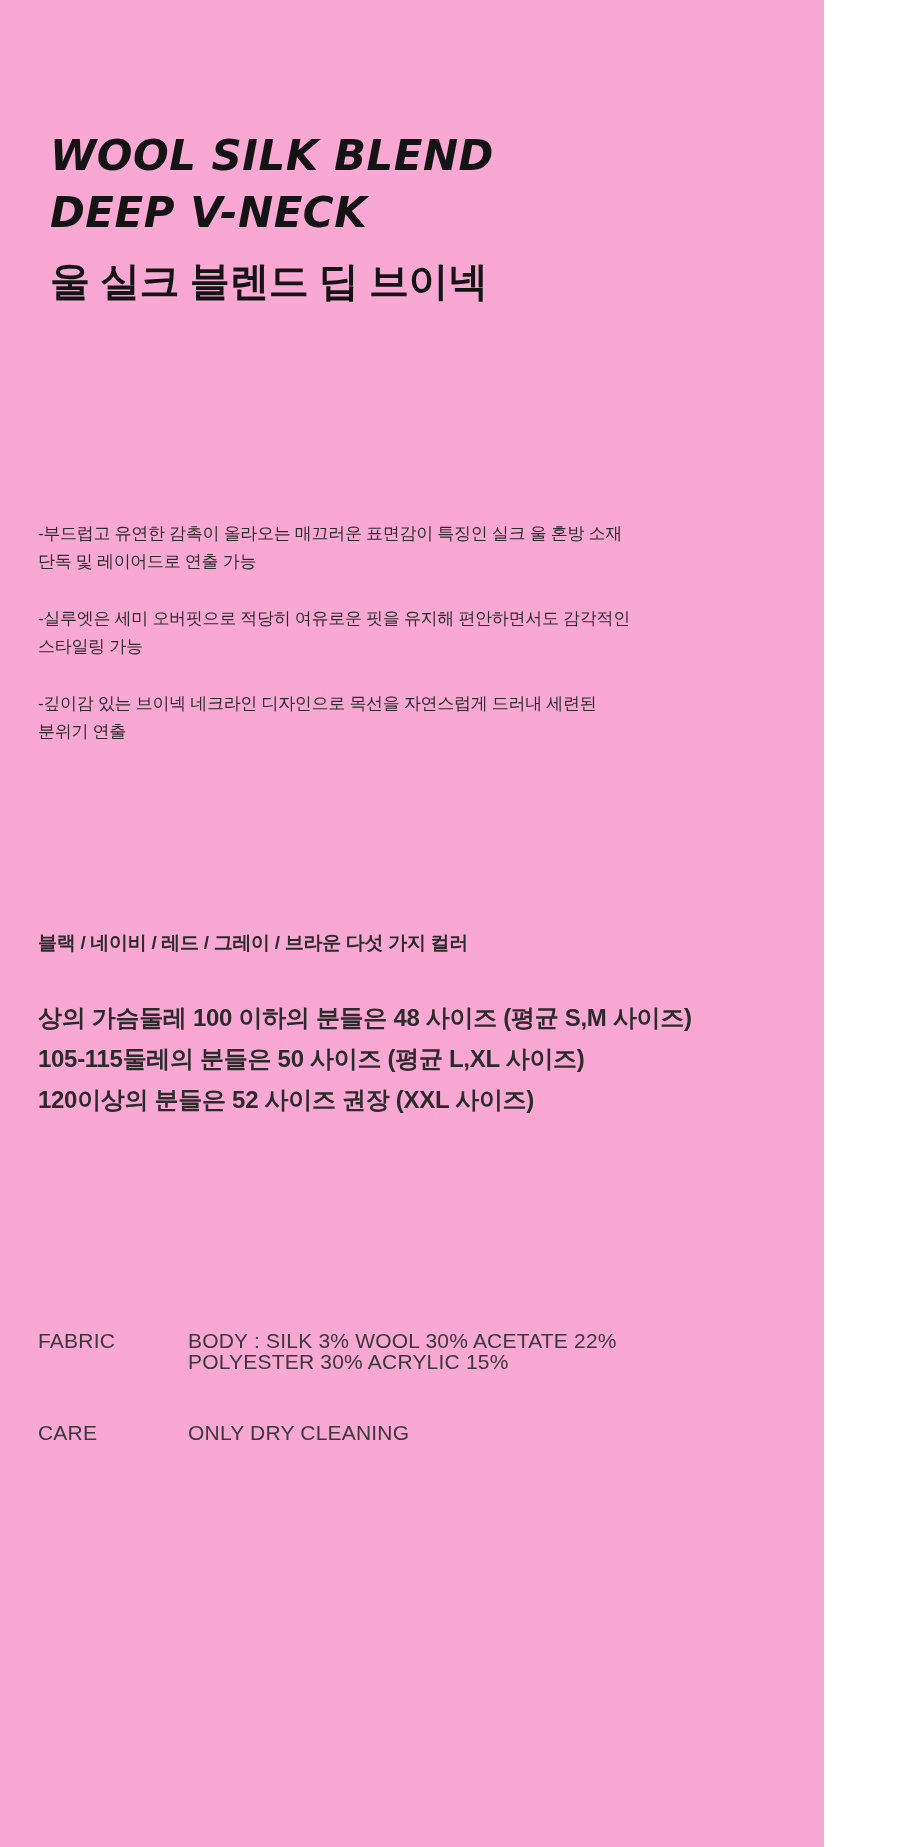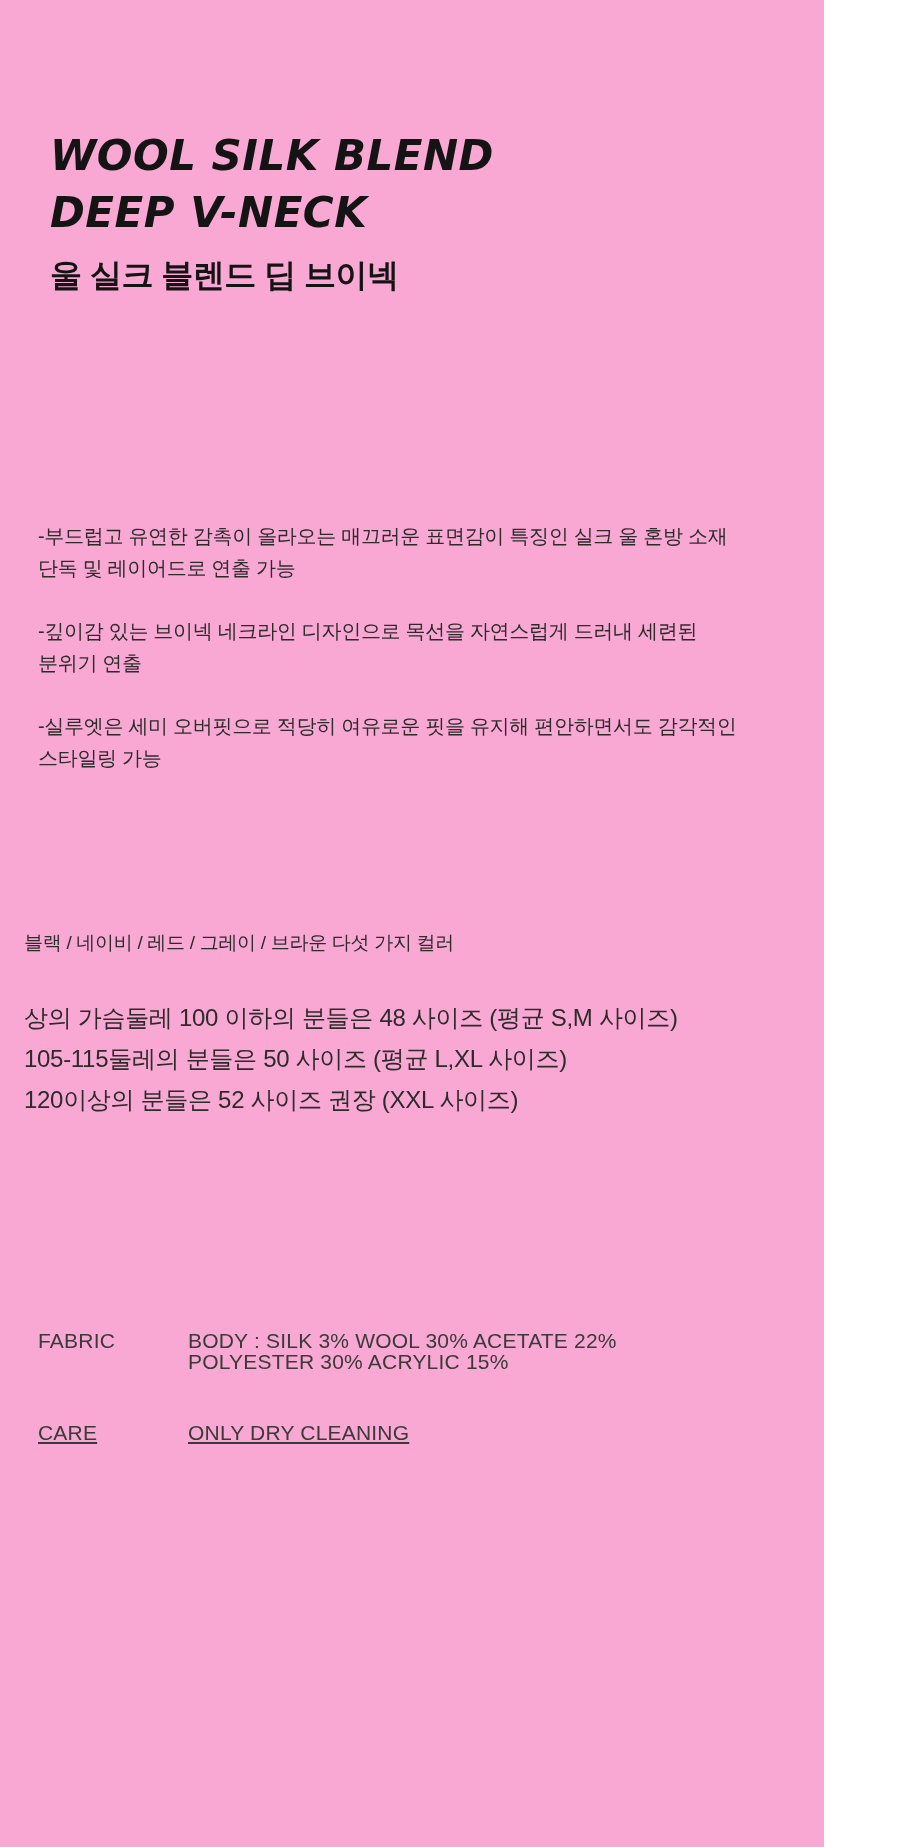--- a/index.html
+++ b/index.html
@@ -36,49 +36,50 @@
     font-size: 42px;
     line-height: 1.35;
     letter-spacing: 0.5px;
     color: #141414;
     margin: 0;
     white-space: pre-line;
   }
   .title-ko {
     font-family: "Liberation Sans", sans-serif;
     font-weight: 700;
-    font-size: 32px;
+    font-size: 40px;
     line-height: 1.5;
     color: #141414;
     margin: 10px 0 0 0;
     letter-spacing: -0.5px;
   }
 
   
   .desc-block {
     position: absolute;
     left: 38px;
     top: 520px;
     width: 830px;
   }
   .desc-para {
-    font-size: 20px;
+    font-size: 17px;
     line-height: 1.62;
     color: #2b2b2b;
     margin: 0 0 30px 0;
     letter-spacing: -0.3px;
     white-space: pre-line;
   }
 
   
   .spec-block {
     position: absolute;
-    left: 24px;
+    left: 38px;
     top: 928px;
     width: 830px;
+    font-weight: bold;
   }
   .spec-line {
     font-size: 19px;
     line-height: 1.62;
     color: #2b2b2b;
     margin: 0 0 38px 0;
     letter-spacing: -0.3px;
   }
   .size-guide {
     font-size: 24px;
@@ -115,41 +116,40 @@
   .info-value {
     font-size: 21px;
     color: #3a3a3a;
     padding-bottom: 50px !important;
     white-space: pre-line;
     line-height: 2.4;
   }
   .info-row-care .info-label,
   .info-row-care .info-value {
     padding-bottom: 0 !important;
-    text-decoration: underline;
   }
 </style>
 </head>
 <body>
 
 <div class="page">
 
   <div class="title-block">
     <h1 class="title-en">WOOL SILK BLEND
 DEEP V-NECK</h1>
     <h2 class="title-ko">울 실크 블렌드 딥 브이넥</h2>
   </div>
 
   <div class="desc-block">
     <p class="desc-para">-부드럽고 유연한 감촉이 올라오는 매끄러운 표면감이 특징인 실크 울 혼방 소재
 단독 및 레이어드로 연출 가능</p>
+    <p class="desc-para">-실루엣은 세미 오버핏으로 적당히 여유로운 핏을 유지해 편안하면서도 감각적인
+스타일링 가능</p>
     <p class="desc-para">-깊이감 있는 브이넥 네크라인 디자인으로 목선을 자연스럽게 드러내 세련된
 분위기 연출</p>
-    <p class="desc-para">-실루엣은 세미 오버핏으로 적당히 여유로운 핏을 유지해 편안하면서도 감각적인
-스타일링 가능</p>
   </div>
 
   <div class="spec-block">
     <p class="spec-line">블랙 / 네이비 / 레드 / 그레이 / 브라운 다섯 가지 컬러</p>
     <p class="size-guide">상의 가슴둘레 100 이하의 분들은 48 사이즈 (평균 S,M 사이즈)
 105-115둘레의 분들은 50 사이즈 (평균 L,XL 사이즈)
 120이상의 분들은 52 사이즈 권장 (XXL 사이즈)</p>
   </div>
 
   <table class="info-table">

